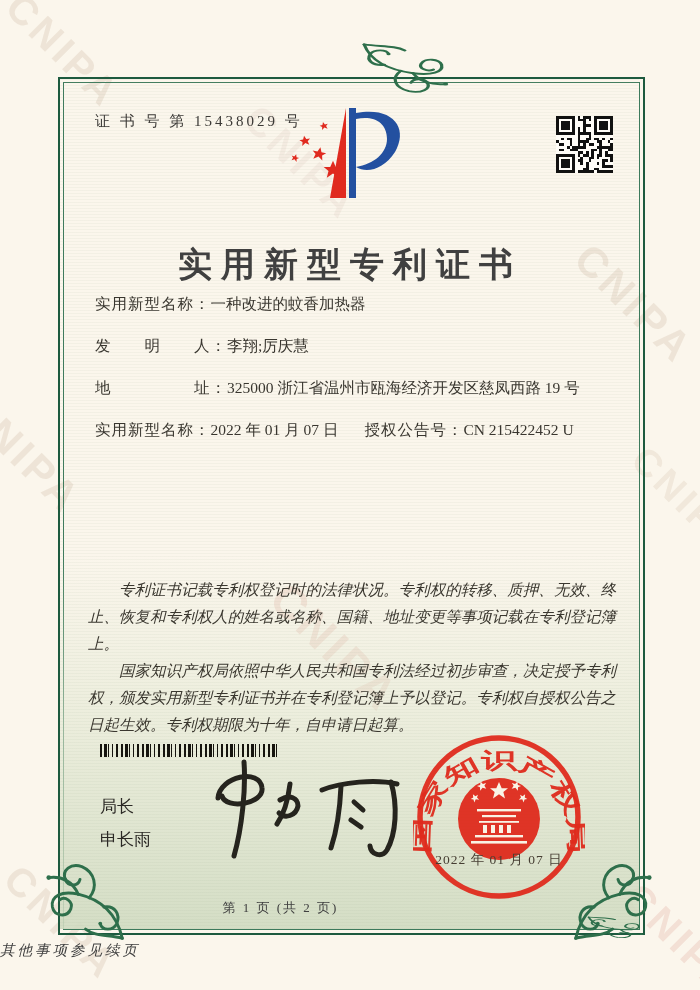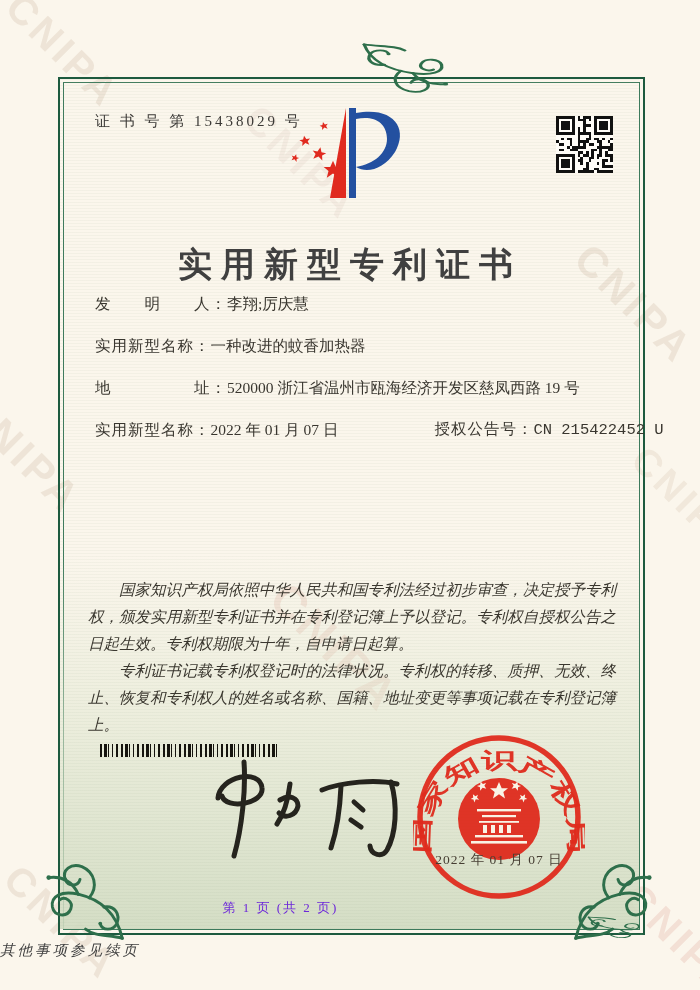--- a/index.html
+++ b/index.html
@@ -34,38 +34,38 @@
   .cert-no{position:absolute;left:95px;top:112px;font-size:15px;letter-spacing:3px;color:#3b3936;}
   .logo{position:absolute;left:283px;top:106px;width:134px;height:94px;}
   .qr{position:absolute;left:556px;top:116px;width:57px;height:57px;}
   .title{position:absolute;left:0;top:210px;width:700px;text-align:center;
          font-size:34px;font-weight:bold;letter-spacing:9px;color:#404040;margin-top:32px;}
   
   .fields{position:absolute;left:95px;top:293px;width:520px;font-size:15.5px;color:#39362f;}
   .frow{height:42px;line-height:22px;white-space:nowrap;}
   .frow .lab{letter-spacing:1px;}
   .grant{display:flex;}
-  .grant .g2{margin-left:96px;font-family:Liberation Mono, monospace;}
+  .grant .g2{margin-left:26px;}
   
   .paras{position:absolute;left:88px;top:577px;width:528px;font-size:15.5px;line-height:1.74;
          text-align:justify;color:#3a372f;font-style:italic;}
   .paras p{margin:0;text-indent:2em;}
   
   .barcode{position:absolute;left:100px;top:744px;width:178px;height:13px;
      background:repeating-linear-gradient(90deg,#17150f 0 2px,rgba(0,0,0,0) 2px 4px,
         #17150f 4px 7px,rgba(0,0,0,0) 7px 8px,#17150f 8px 9px,rgba(0,0,0,0) 9px 12px,
         #17150f 12px 13px,rgba(0,0,0,0) 13px 16px,#17150f 16px 18px,rgba(0,0,0,0) 18px 21px);}
   .director{position:absolute;left:100px;top:790px;font-size:17px;line-height:33px;
             font-family:"Liberation Sans","DejaVu Sans",sans-serif;color:#2b2925;}
   .signature{position:absolute;left:190px;top:758px;width:230px;height:102px;}
   .seal{position:absolute;left:413px;top:731px;width:172px;height:172px;}
   .seal-date{position:absolute;left:420px;top:851px;width:158px;text-align:center;
              font-size:13.5px;letter-spacing:1px;color:#463e33;}
   .page-ind{position:absolute;left:0;top:899px;width:561px;text-align:center;
-            font-size:13px;color:#6d28d9;letter-spacing:2px;}
+            font-size:13px;color:#404040;letter-spacing:2px;}
   .footer-note{position:absolute;left:0;top:941px;width:680px;
             font-size:14.5px;font-style:italic;letter-spacing:3px;color:#404040;}
 </style>
 </head>
 <body>
 
 <div class="page">
 
   <svg width="0" height="0" style="position:absolute">
     <defs>
@@ -270,45 +270,49 @@
         <rect x="18" y="20" width="1" height="1"></rect>
         <rect x="19" y="20" width="1" height="1"></rect>
         <rect x="20" y="20" width="1" height="1"></rect>
       </g>
   </svg>
 
   <div class="title">实用新型专利证书</div>
 
   <div class="fields">
     <div class="frow">
+      <span class="lab">实用新型名称：</span><span>一种改进的蚊香加热器</span>
+    </div>
+    <div class="frow">
       <span class="lab">发　　明　　人：</span><span>李翔;厉庆慧</span>
     </div>
     <div class="frow">
-      <span class="lab">实用新型名称：</span><span>一种改进的蚊香加热器</span>
-    </div>
-    <div class="frow">
-      <span class="lab">地　　　　　址：</span><span>520000 浙江省温州市瓯海经济开发区慈凤西路 19 号</span>
+      <span class="lab">地　　　　　址：</span><span>325000 浙江省温州市瓯海经济开发区慈凤西路 19 号</span>
     </div>
     <div class="frow grant">
       <span>
         <span class="lab">实用新型名称：</span><span>2022 年 01 月 07 日</span>
       </span>
       <span class="g2">
         <span class="lab">授权公告号：</span><span>CN 215422452 U</span>
       </span>
     </div>
   </div>
 
   <div class="paras">
+    <p>专利证书记载专利权登记时的法律状况。专利权的转移、质押、无效、终止、恢复和专利权人的姓名或名称、国籍、地址变更等事项记载在专利登记簿上。</p>
     <p>国家知识产权局依照中华人民共和国专利法经过初步审查，决定授予专利权，颁发实用新型专利证书并在专利登记簿上予以登记。专利权自授权公告之日起生效。专利权期限为十年，自申请日起算。</p>
-    <p>专利证书记载专利权登记时的法律状况。专利权的转移、质押、无效、终止、恢复和专利权人的姓名或名称、国籍、地址变更等事项记载在专利登记簿上。</p>
   </div>
 
   <div class="barcode"></div>
 
+  <div class="director">
+    <div>局长</div>
+    <div>申长雨</div>
+  </div>
 
   <svg class="signature" viewBox="0 0 230 102">
     <g fill="none" stroke="#16140f" stroke-width="5" stroke-linecap="round" stroke-linejoin="round" opacity="0.92">
       <path d="M28,40 C30,18 70,10 72,30 C74,46 36,52 32,38"></path>
       <path d="M54,4 C56,30 52,70 44,98"></path>
       <path d="M100,26 C98,42 94,56 87,66"></path>
       <path d="M90,42 C100,36 108,40 108,48 C106,58 95,61 89,55"></path>
       <path d="M132,32 C152,24 186,21 207,26"></path>
       <path d="M151,28 C150,50 147,72 141,90"></path>
       <path d="M201,24 C208,48 206,76 197,92 C192,100 181,97 180,88"></path>

